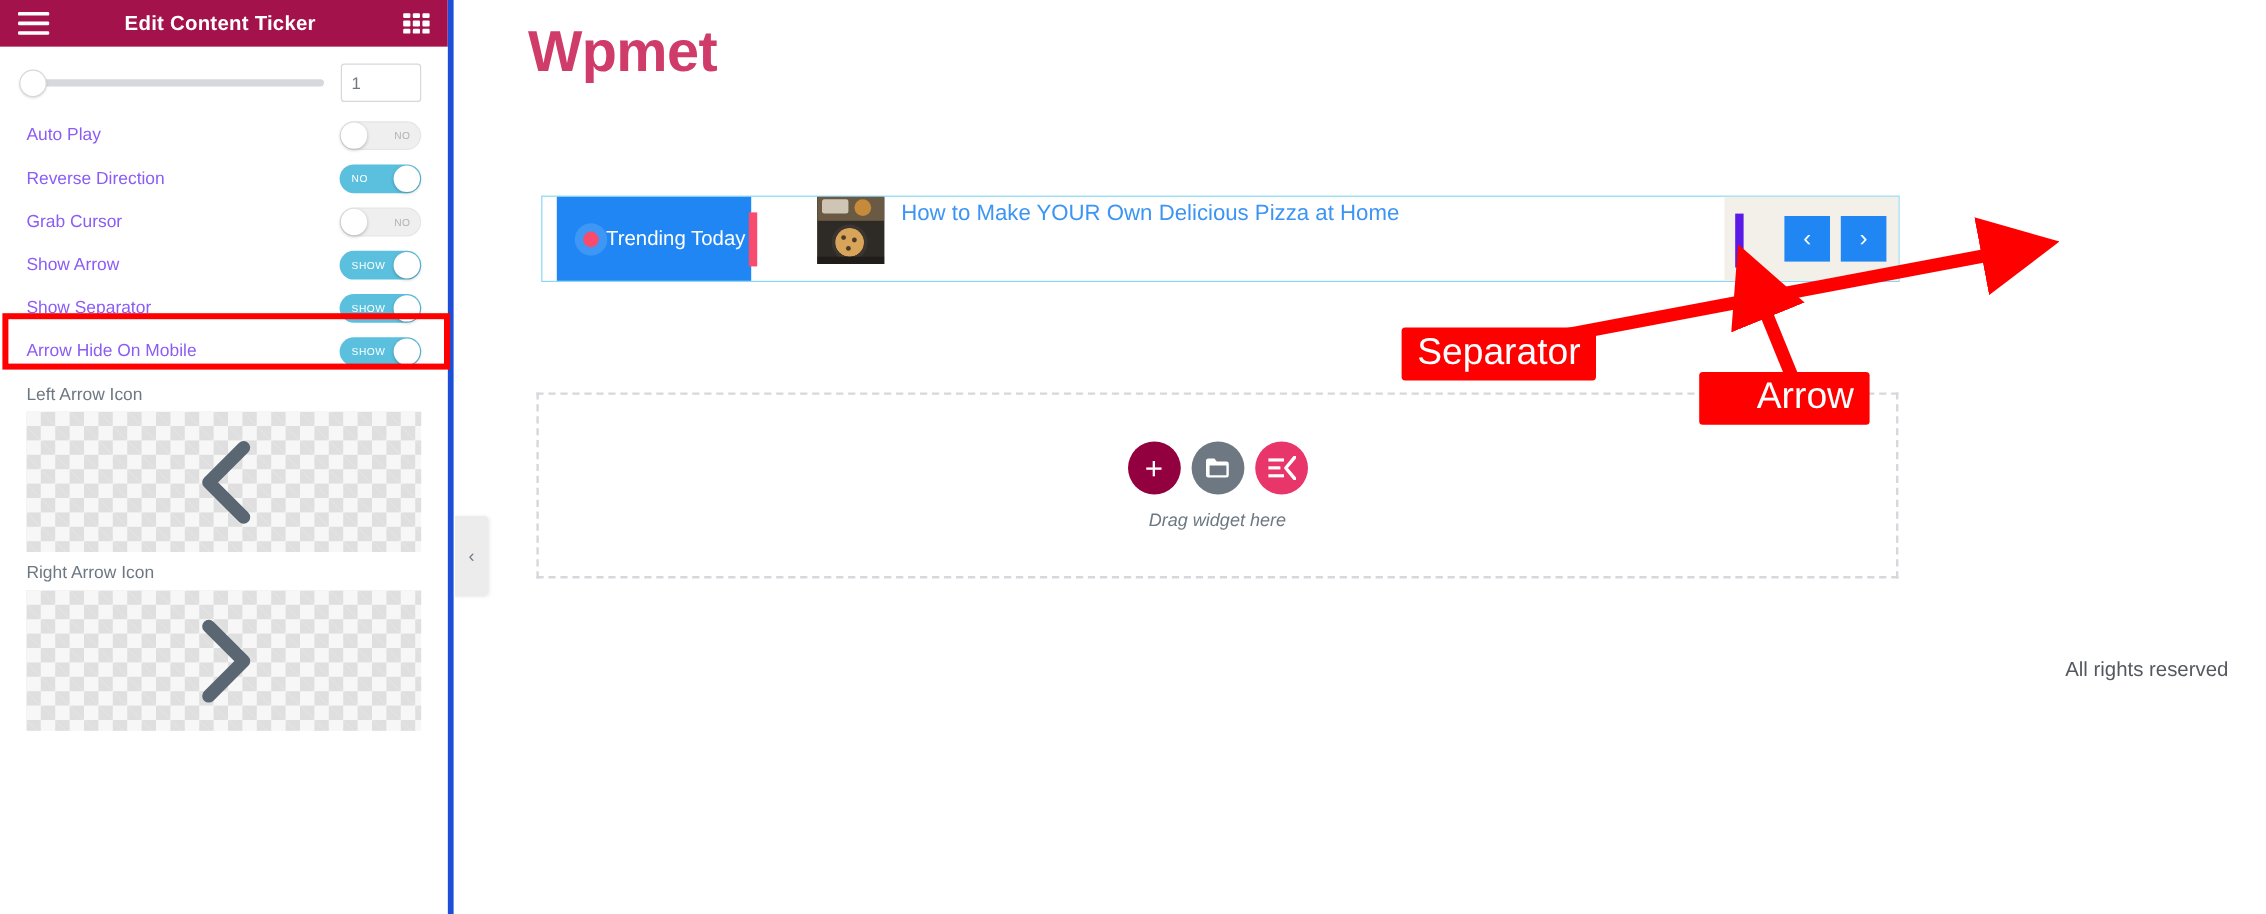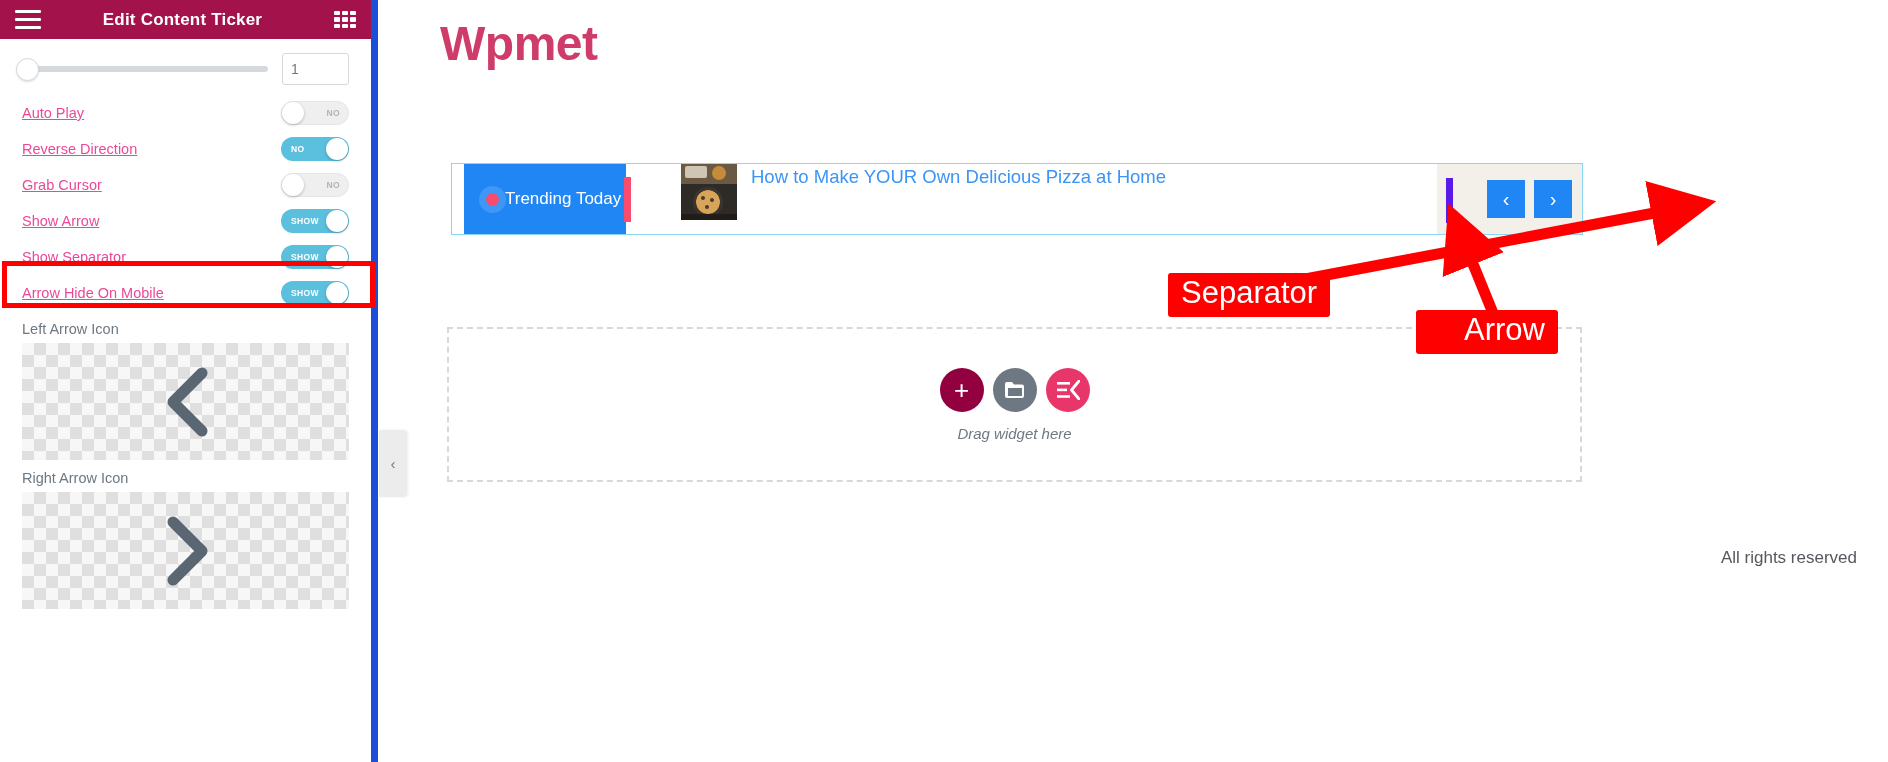--- a/index.html
+++ b/index.html
@@ -9,21 +9,21 @@
     background: #ffffff;
     overflow: hidden;
   }
   #root { position: relative; width: 1888px; height: 762px; }
 
   
   #panel {
     position: absolute; left: 0; top: 0;
     width: 378px; height: 762px;
     background: #ffffff;
-    border-right: 7px solid #1d4ed8;
+    border-right: 5px solid #1d4ed8;
   }
   #panel-header {
     height: 39px; background: #a4124b;
     display: flex; align-items: center; justify-content: space-between;
     padding: 0 15px;
   }
   .hamburger { width: 26px; height: 19px; display: flex; flex-direction: column; justify-content: space-between; cursor: pointer; }
   .hamburger i { display: block; height: 3px; background: #ffffff; border-radius: 1px; }
   #panel-title {
     color: #ffffff; font-size: 17px; font-weight: bold;
@@ -52,36 +52,36 @@
     width: 67px; height: 32px; border: 1px solid #d5d8dc; border-radius: 3px;
     font-size: 14px; color: #6d7882; padding: 0 8px;
     font-family: "Liberation Sans", sans-serif; background: #fff;
   }
 
   
   .sw-row {
     display: flex; align-items: center; justify-content: space-between;
     padding: 0 22px; height: 36px; position: relative;
   }
-  .sw-label { font-size: 14.5px; color: #ec4899; text-decoration: underline; }
+  .sw-label { font-size: 14.5px; color: #8b5cf6; }
   .switch {
     position: relative; width: 68px; height: 24px; border-radius: 12px;
     cursor: pointer; display: flex; align-items: center;
   }
   .switch .track { position:absolute; inset:0; border-radius: 12px; }
   .switch.off .track { background: #efefef; border: 1px solid #e6e6e6; }
   .switch.on  .track { background: #5bc0de; }
   .switch .knob {
     position: absolute; top: 1px; width: 22px; height: 22px; border-radius: 50%;
     background: #ffffff; box-shadow: 0 1px 3px rgba(0,0,0,.25);
   }
   .switch.off .knob { left: 1px; }
   .switch.on  .knob { right: 1px; }
   .switch .txt {
-    position: absolute; font-size: 8.5px; font-weight: bold; letter-spacing: .4px;
+    position: absolute; font-size: 8.5px; font-weight: normal; letter-spacing: .4px;
   }
   .switch.off .txt { right: 9px; color: #b3b3b3; }
   .switch.on  .txt { left: 10px; color: #ffffff; }
 
   
   .group-label { font-size: 14.5px; color: #6d7882; padding: 10px 22px 6px 22px; }
 
   
   .media-preview {
     margin: 0 22px; height: 117px;

